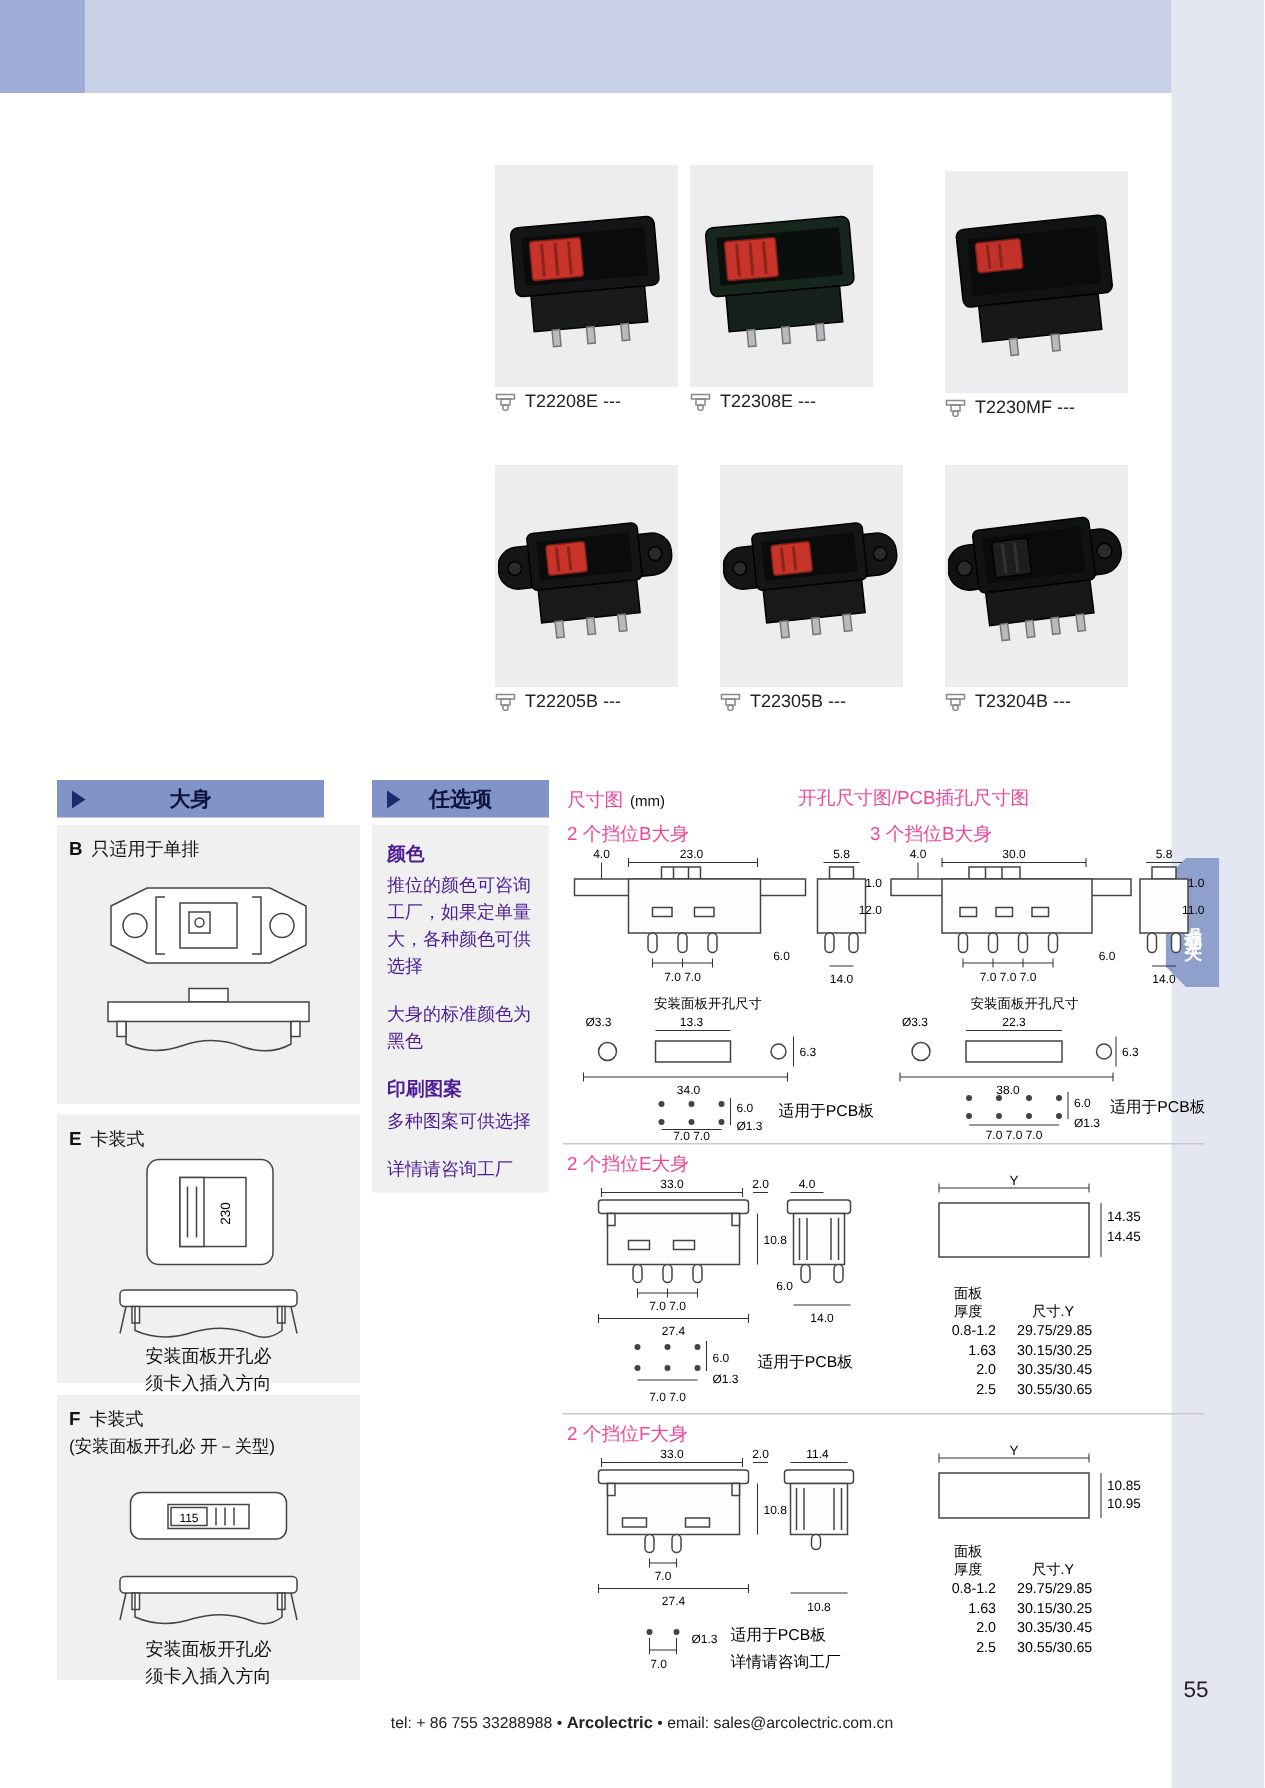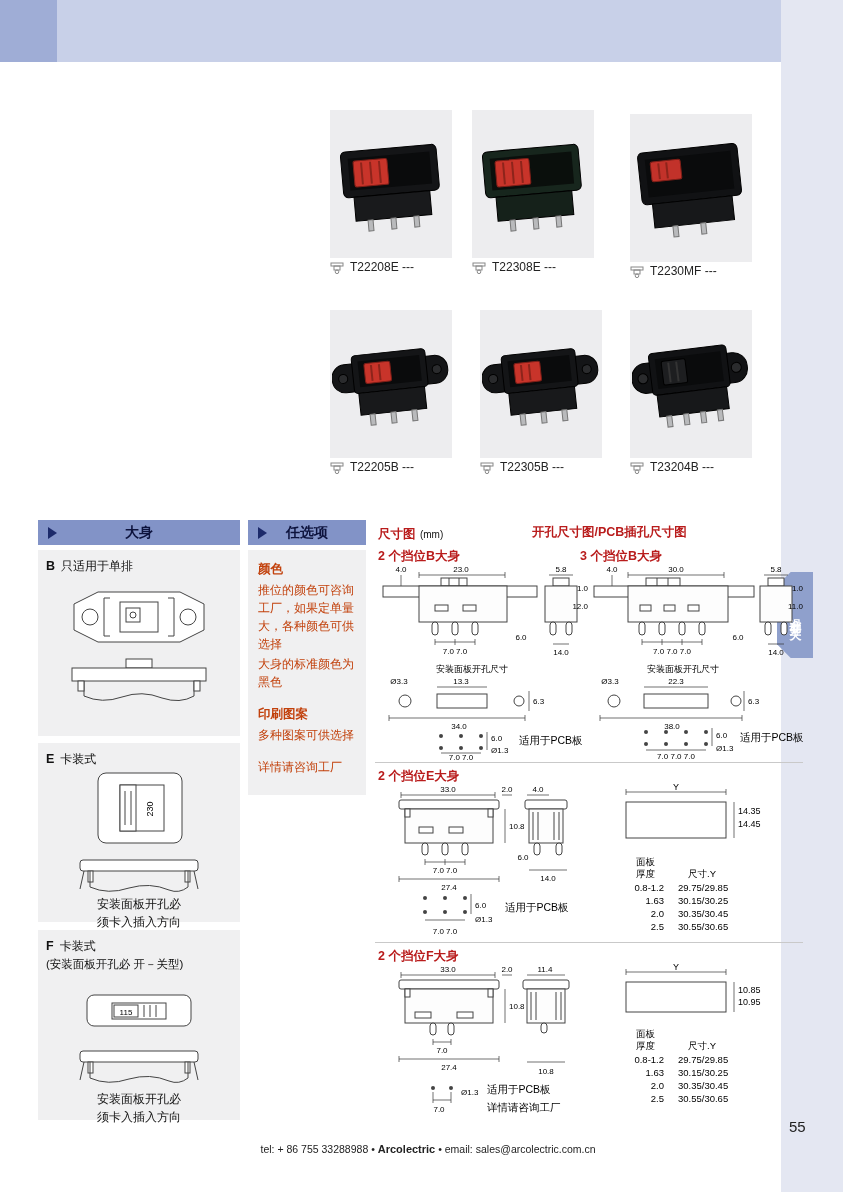--- a/index.html
+++ b/index.html
@@ -27,26 +27,26 @@
   .colhead{height:25px;background:var(--accent-blue,#8293c7);display:flex;align-items:center}
   .colhead .tri{width:0;height:0;border-left:9px solid var(--accent-dark,#1c2a6a);border-top:6px solid transparent;border-bottom:6px solid transparent;margin-left:10px}
   .colhead .lbl{flex:1;text-align:center;font-weight:bold;font-size:14px;color:#0d133d;margin-right:19px}
 
   .panel{background:var(--panel-gray,#f0f0f1)}
   .seclabel{font-size:12px;color:#111;padding:8px 0 0 8px}
   .seclabel b{font-size:12.5px;margin-right:6px}
   .subnote{font-size:11.5px;color:#111;padding:2px 0 0 8px}
   .centernote{font-size:12px;color:#111;text-align:center;line-height:1.5}
 
-  .opt-block{padding:0 10px;font-size:12px;line-height:1.5;color:#c2410c}
+  .opt-block{padding:0 10px;font-size:12px;line-height:1.5;color:#4c1d95}
   .opt-title{font-weight:bold;font-size:12.5px;margin-top:10px}
   .opt-para{margin-top:2px}
 
   
-  .dim-title{font-weight:bold;font-size:12.5px;color:#b91c1c}
+  .dim-title{font-weight:normal;font-size:12.5px;color:#ec4899}
   .dim-unit{font-weight:normal;font-size:10px}
   .divider{height:1px;background:#c9c9c9}
   svg text{font-family:"Liberation Sans","DejaVu Sans",sans-serif}
   .dtxt{font-size:8px;fill:#000}
   .dtxt9{font-size:9px;fill:#000}
   .dnote{font-size:10.5px;fill:#000}
   .tline{stroke:#333;stroke-width:0.7}
   .oline{stroke:#444;stroke-width:1;fill:#fff}
   .ofill{stroke:#444;stroke-width:1;fill:#fdfdfd}
 
@@ -93,21 +93,21 @@
     <figcaption class="caption">
       <svg width="14" height="13" viewBox="0 0 14 13">
         <rect x="1" y="2" width="12" height="3" fill="none" stroke="#888"></rect>
         <rect x="4" y="5" width="6" height="4" fill="none" stroke="#888"></rect>
         <circle cx="7" cy="10.8" r="1.8" fill="none" stroke="#888"></circle>
       </svg>
       <span>T22208E ---</span>
     </figcaption>
   </figure>
 
-  <figure class="abs card" style="left:472px;top:110px">
+  <figure class="abs card" style="left:460px;top:110px">
     <div class="photo">
       <svg width="112" height="104" viewBox="0 0 112 104" style="--shell:#17261d;--knob:#c8342a">
         <g transform="rotate(-5 56 52)">
           <rect x="8" y="16" width="96" height="46" rx="5" style="fill:var(--shell)" stroke="#000"></rect>
           <rect x="15" y="23" width="82" height="32" fill="#0a0f0c"></rect>
           <rect x="20" y="26" width="34" height="26" rx="2" style="fill:var(--knob)" stroke="#7e1f18"></rect>
           <line x1="28" y1="28" x2="28" y2="50" stroke="#8d241b" stroke-width="2"></line>
           <line x1="37" y1="28" x2="37" y2="50" stroke="#8d241b" stroke-width="2"></line>
           <line x1="46" y1="28" x2="46" y2="50" stroke="#8d241b" stroke-width="2"></line>
           <rect x="18" y="62" width="76" height="24" fill="#15211a" stroke="#000"></rect>
@@ -233,21 +233,21 @@
     <figcaption class="caption">
       <svg width="14" height="13" viewBox="0 0 14 13">
         <rect x="1" y="2" width="12" height="3" fill="none" stroke="#888"></rect>
         <rect x="4" y="5" width="6" height="4" fill="none" stroke="#888"></rect>
         <circle cx="7" cy="10.8" r="1.8" fill="none" stroke="#888"></circle>
       </svg>
       <span>T23204B ---</span>
     </figcaption>
   </figure>
 
-  <div class="abs colhead" style="left:38px;top:520px;width:202px">
+  <div class="abs colhead" style="left:38px;top:520px;width:178px">
     <span class="tri"></span>
     <span class="lbl">大身</span>
   </div>
 
   <div class="abs panel" style="left:38px;top:550px;width:202px;height:186px">
     <div class="seclabel">
       <b>B</b><span>只适用于单排</span>
     </div>
     <svg class="abs" style="left:26px;top:36px" width="150" height="62" viewBox="0 0 150 62">
       <path d="M10 18 L34 6 L116 6 L140 18 L140 44 L116 56 L34 56 L10 44 Z" class="oline"></path>
@@ -321,21 +321,21 @@
   </div>
 
   <div class="abs colhead" style="left:248px;top:520px;width:118px">
     <span class="tri"></span>
     <span class="lbl">任选项</span>
   </div>
   <div class="abs panel" style="left:248px;top:550px;width:118px;height:245px">
     <div class="opt-block">
       <div class="opt-title">颜色</div>
       <div class="opt-para">推位的颜色可咨询工厂，如果定单量大，各种颜色可供选择</div>
-      <div class="opt-para" style="margin-top:2px">大身的标准颜色为黑色</div>
+      <div class="opt-para" style="margin-top:14px">大身的标准颜色为黑色</div>
       <div class="opt-title" style="margin-top:14px">印刷图案</div>
       <div class="opt-para">多种图案可供选择</div>
       <div class="opt-para" style="margin-top:14px">详情请咨询工厂</div>
     </div>
   </div>
 
   <div class="abs" style="left:378px;top:524px">
     <span class="dim-title">尺寸图</span>
     <span class="dim-unit">(mm)</span>
   </div>

